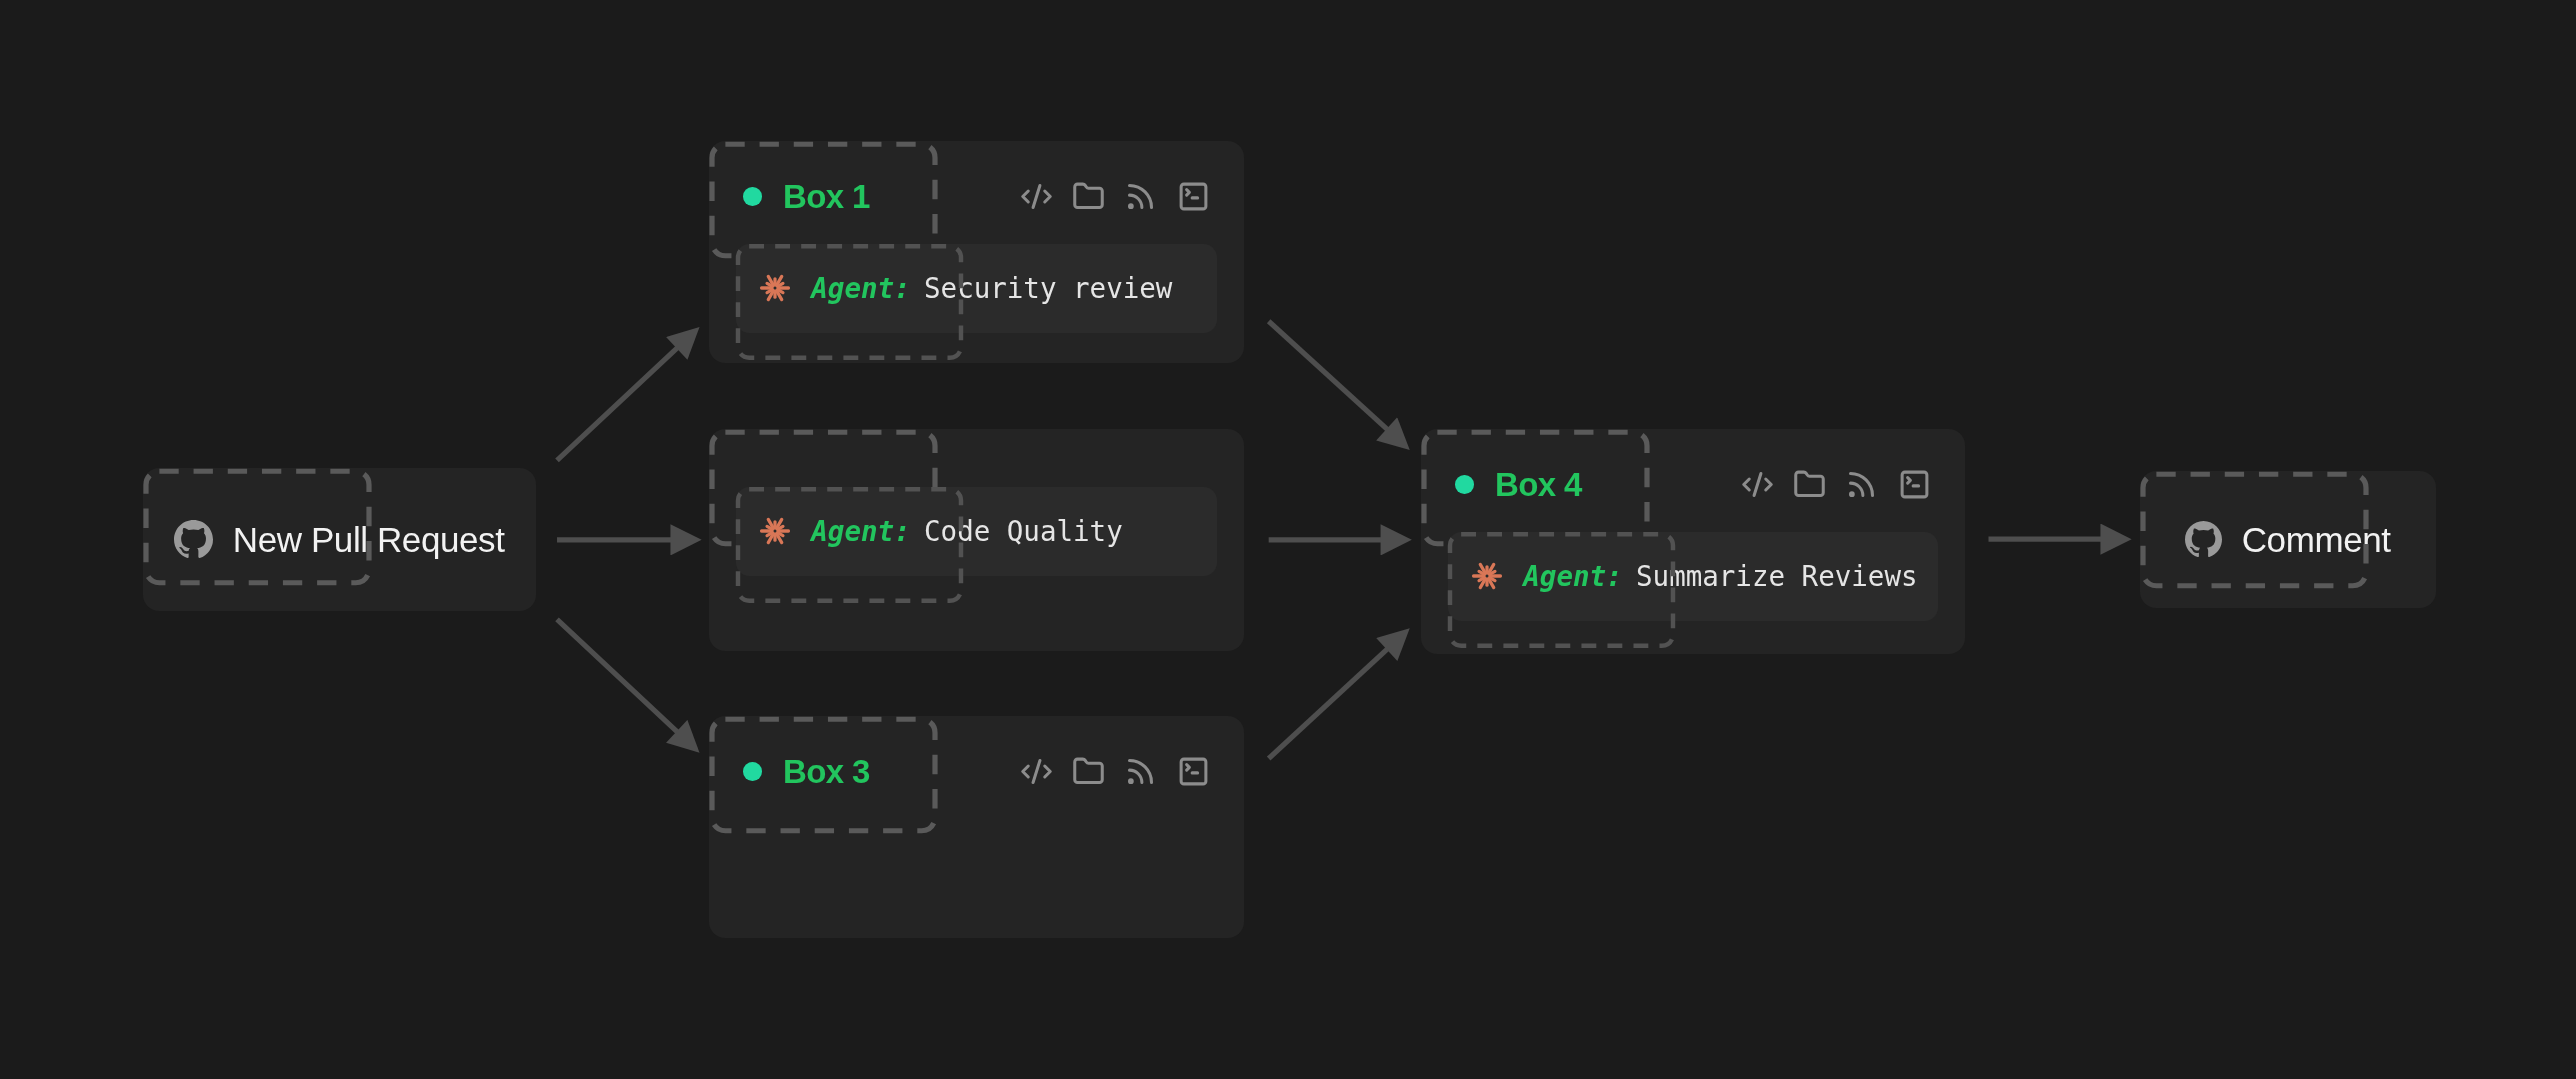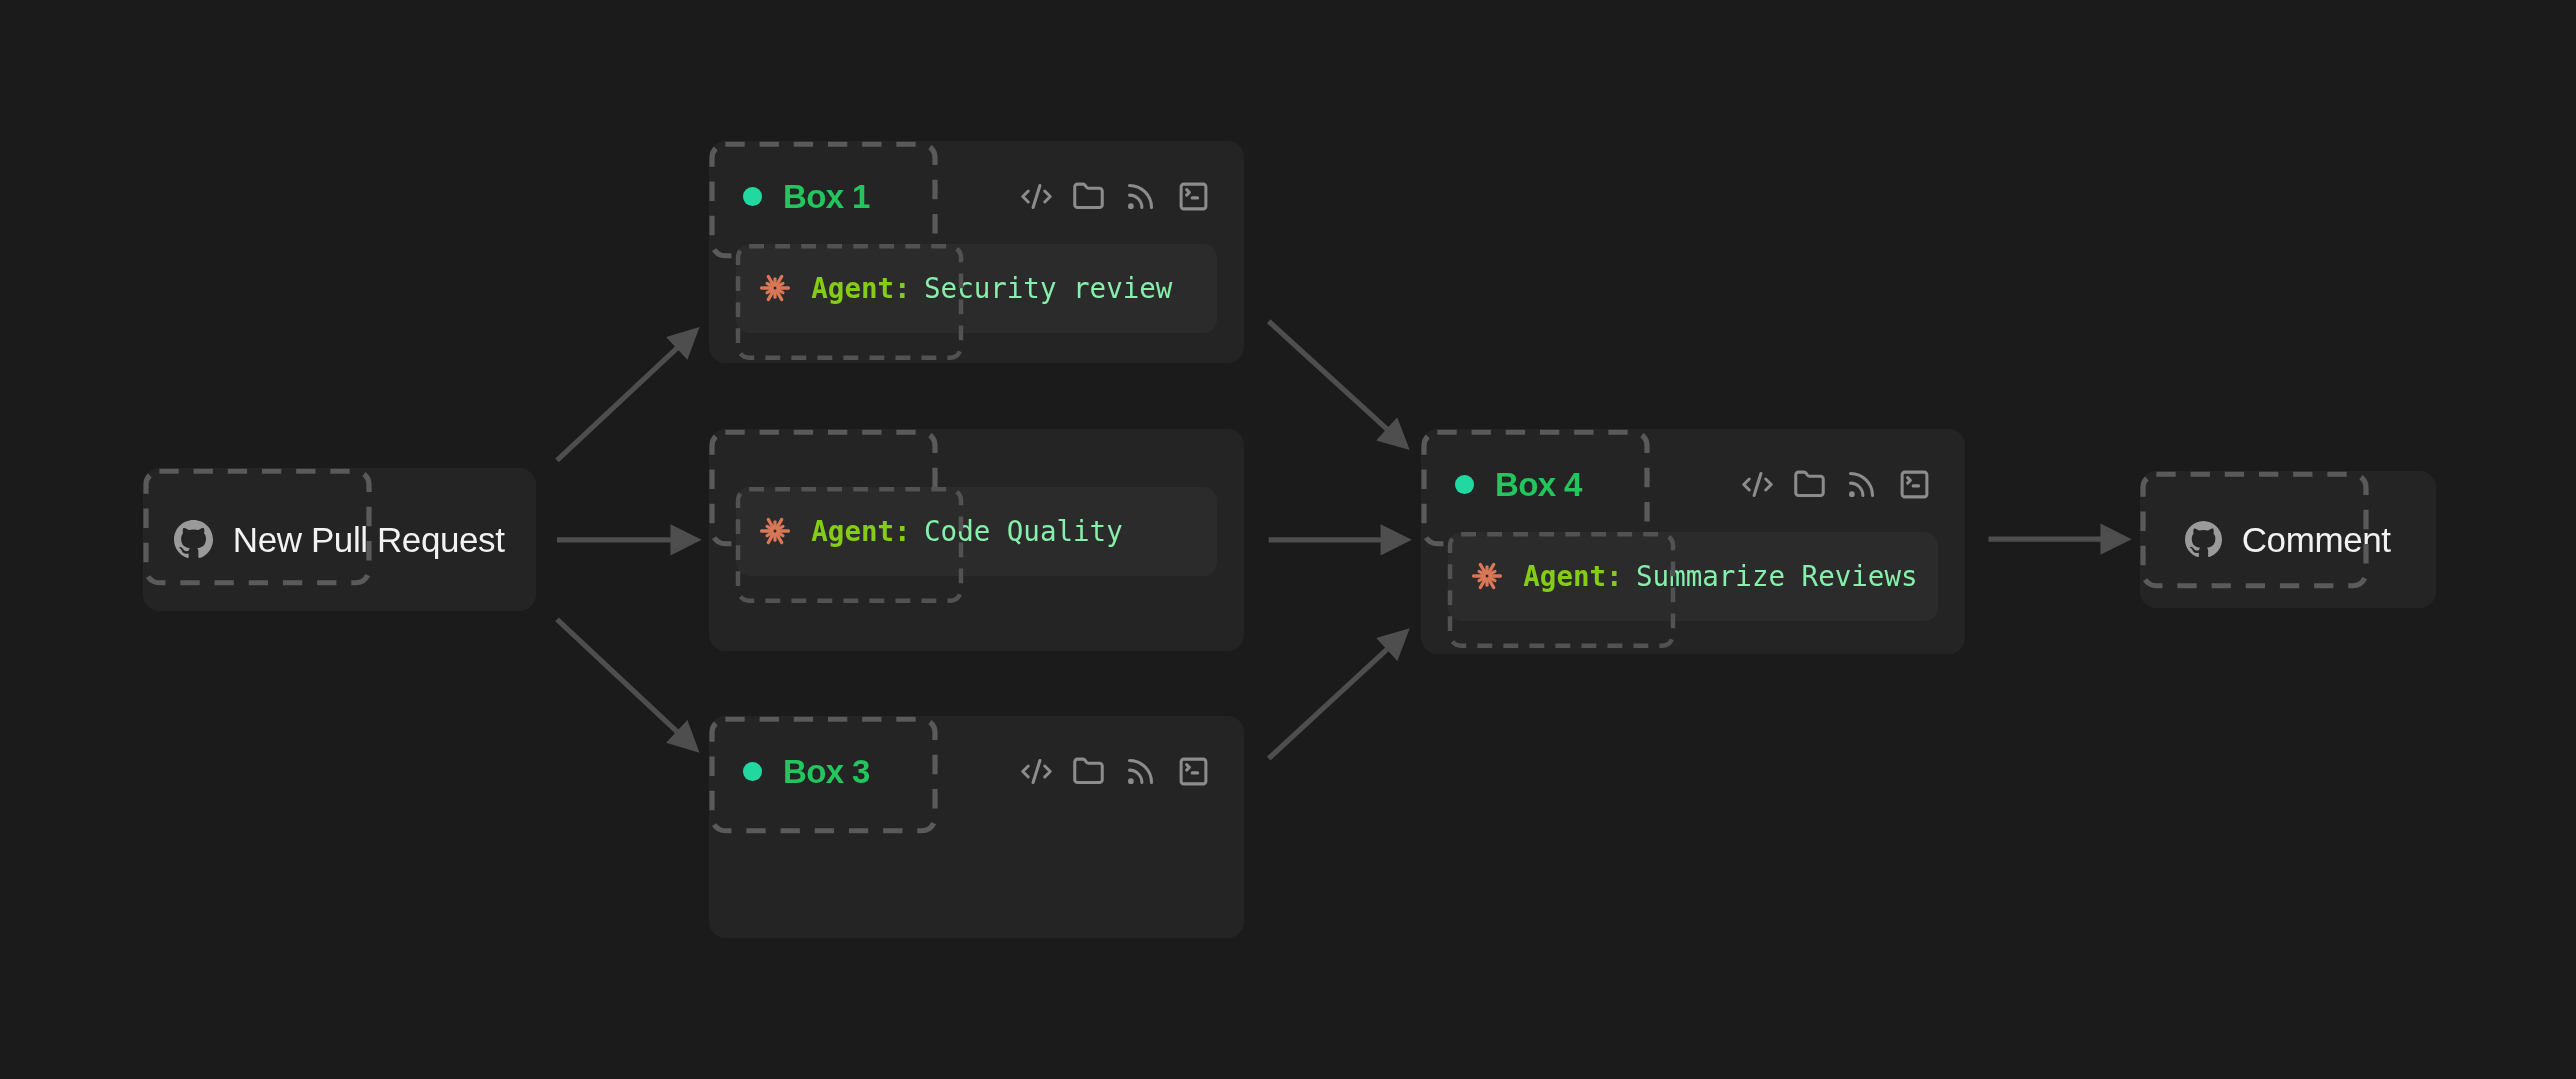--- a/index.html
+++ b/index.html
@@ -54,22 +54,22 @@
     padding:0 22px; overflow:visible;
   }
   .spark {
     width:34px; height:34px; flex:none;
     stroke:#d97757; fill:none; stroke-width:2.3; stroke-linecap:round;
   }
   .chip-text {
     font-family:"DejaVu Sans Mono", monospace; font-size:27.5px;
     white-space:nowrap;
   }
-  .agent-label { color:#84cc16; font-weight:700; }
-  .agent-value { color:#86efac; font-weight:400; margin-left:13.4px; }
+  .agent-label { color:#22c55e; font-weight:700;font-style:italic; }
+  .agent-value { color:#e5e5e5; font-weight:400; margin-left:13.4px; }
 
   
   #node-start   { left:143px;  top:468px; width:393px; height:143px; }
   #node-box1    { left:709px;  top:141px; width:535px; height:222px; }
   #node-box2    { left:709px;  top:429px; width:535px; height:222px; }
   #node-box3    { left:709px;  top:716px; width:535px; height:222px; }
   #node-box4    { left:1421px; top:429px; width:544px; height:225px; }
   #node-end     { left:2140px; top:471px; width:296px; height:137px; }
   #node-start, #node-end { display:flex; }
 </style>

